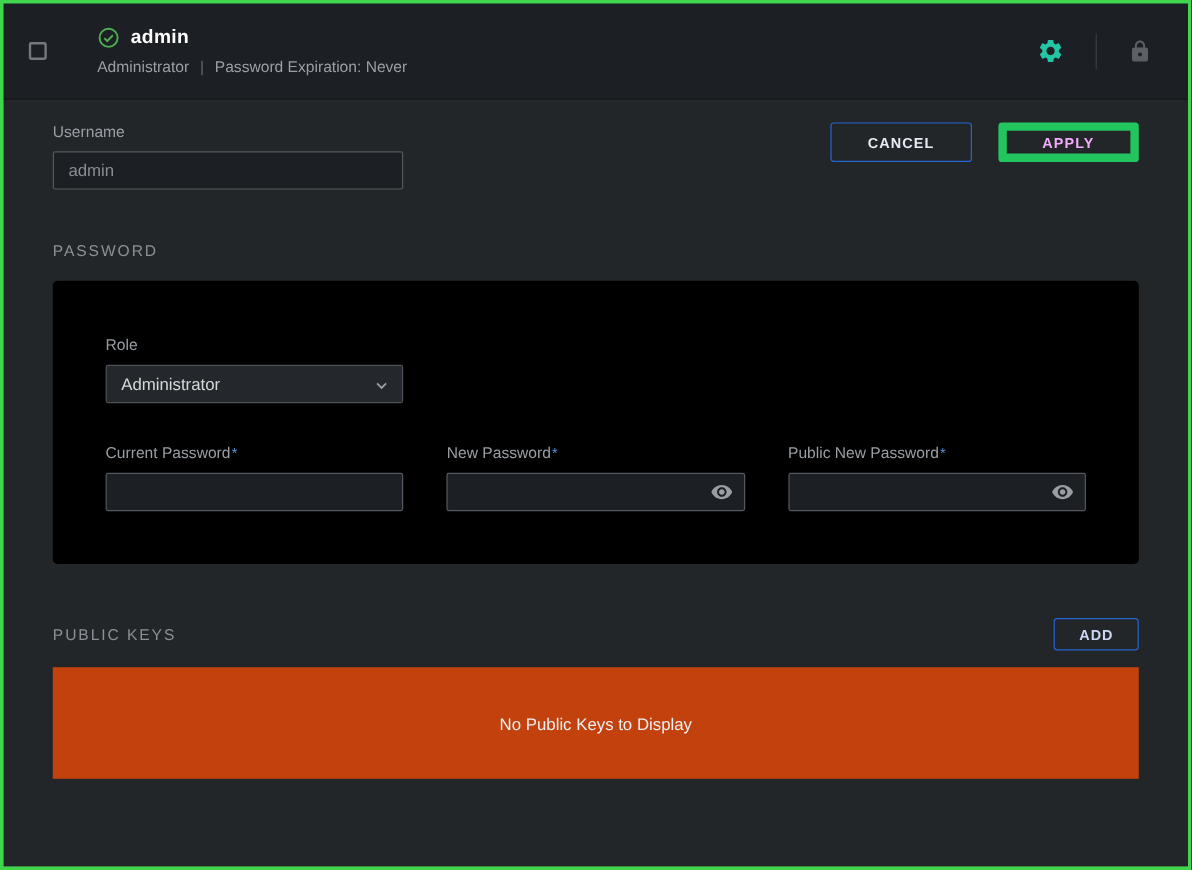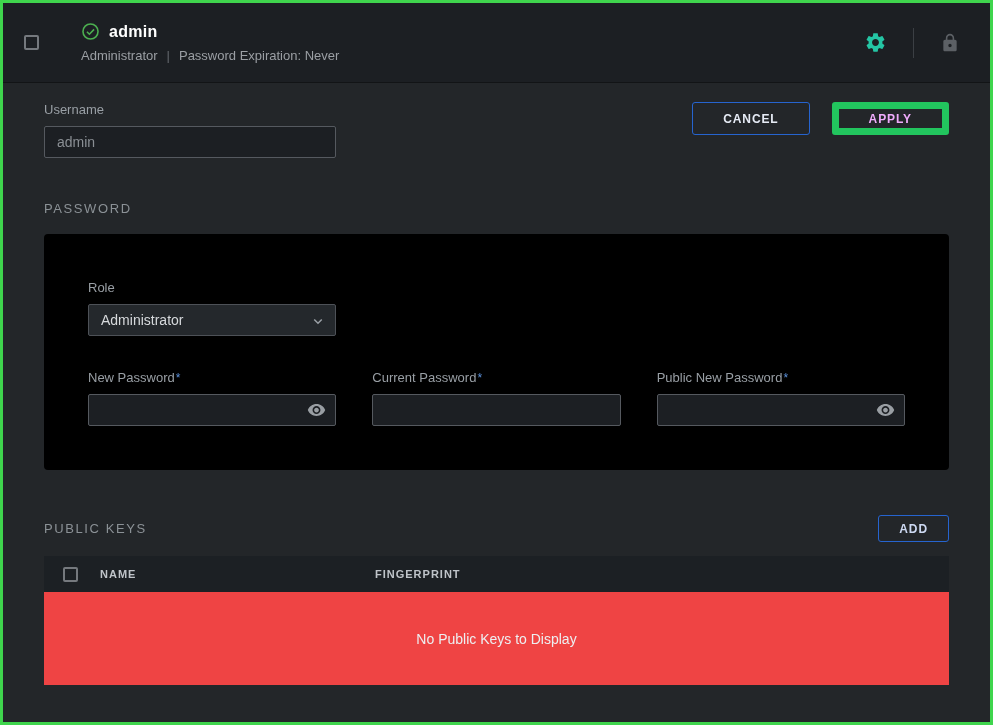--- a/index.html
+++ b/index.html
@@ -147,21 +147,21 @@
     display: flex; align-items: center;
     padding-left: 19px;
   }
   .pk-table-header .checkbox { margin-right: 22px; border-width: 2px; }
   .col-label {
     color: #bfc4c9; font-size: 11px; font-weight: bold; letter-spacing: 1px;
   }
   .col-name { width: 275px; }
   .pk-empty-row {
     height: 93px;
-    background: #ef4444;
+    background: #c2410c;
     display: flex; align-items: center; justify-content: center;
     color: #edeff1; font-size: 14px;
   }
 </style>
 </head>
 <body>
 
 <div class="app">
 
   <div class="header">
@@ -226,37 +226,37 @@
           <span class="chev">
             <svg width="18" height="18" viewBox="0 0 24 24">
               <polyline points="7,10 12,15 17,10" fill="none" stroke="#9aa0a6" stroke-width="2"></polyline>
             </svg>
           </span>
         </div>
       </div>
 
       <div class="fields-grid">
         <div>
+          <label class="field-label"><span>Current Password</span><span class="required">*</span></label>
+          <div class="input-wrap">
+            <input class="text-input" type="password" style="">
+          </div>
+        </div>
+
+        <div>
           <label class="field-label"><span>New Password</span><span class="required">*</span></label>
           <div class="input-wrap">
             <input class="text-input" type="password" style="padding-right: 34px;">
             <button class="eye-btn">
               <span style="display:flex;">
                 <svg width="19" height="19" viewBox="0 0 24 24" fill="#999ea3">
                   <path d="M12,4.5C7,4.5,2.73,7.61,1,12c1.73,4.39,6,7.5,11,7.5s9.27-3.11,11-7.5C21.27,7.61,17,4.5,12,4.5z M12,17 c-2.76,0-5-2.24-5-5s2.24-5,5-5s5,2.24,5,5S14.76,17,12,17z M12,9c-1.66,0-3,1.34-3,3s1.34,3,3,3s3-1.34,3-3S13.66,9,12,9z"></path>
                 </svg>
               </span>
             </button>
-          </div>
-        </div>
-
-        <div>
-          <label class="field-label"><span>Current Password</span><span class="required">*</span></label>
-          <div class="input-wrap">
-            <input class="text-input" type="password" style="">
           </div>
         </div>
 
         <div>
           <label class="field-label"><span>Public New Password</span><span class="required">*</span></label>
           <div class="input-wrap">
             <input class="text-input" type="password" style="padding-right: 34px;">
             <button class="eye-btn">
               <span style="display:flex;">
                 <svg width="19" height="19" viewBox="0 0 24 24" fill="#999ea3">
@@ -269,23 +269,18 @@
       </div>
     </div>
 
     <div class="public-keys">
       <div class="pk-header">
         <div class="section-title">PUBLIC KEYS</div>
         <button class="btn btn-outline-primary btn-add">ADD</button>
       </div>
 
       <div class="pk-table">
-        <div class="pk-table-header">
-          <div class="checkbox"></div>
-          <div class="col-label col-name">NAME</div>
-          <div class="col-label">FINGERPRINT</div>
-        </div>
         <div class="pk-empty-row">No Public Keys to Display</div>
       </div>
     </div>
 
   </div>
 </div>
 
 </body></html>

